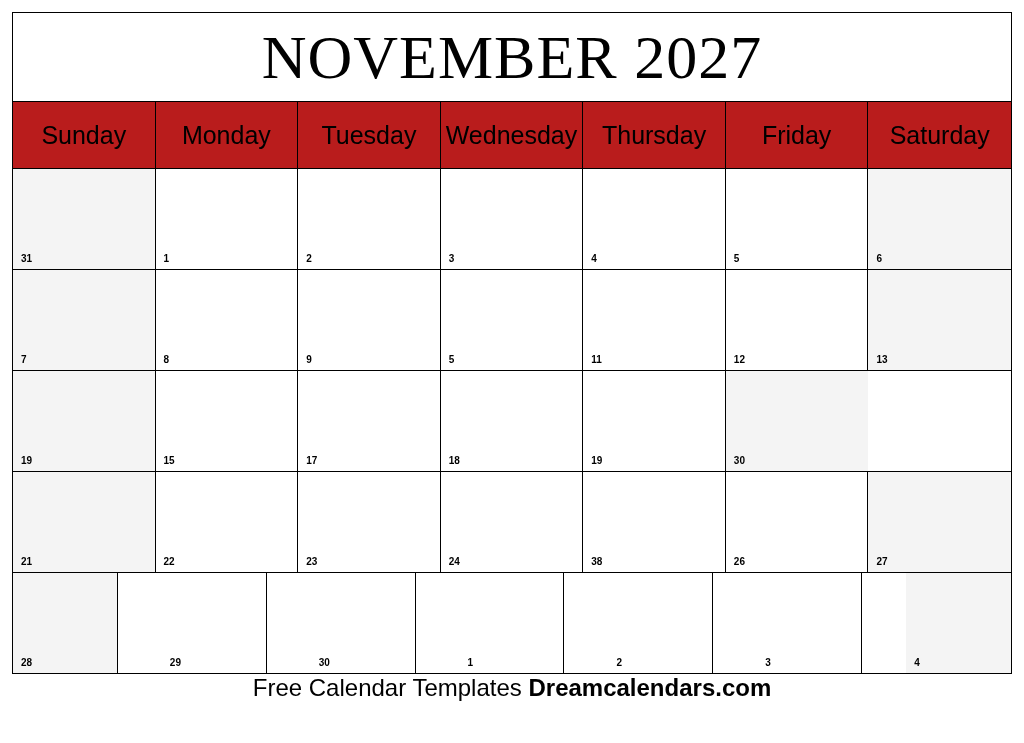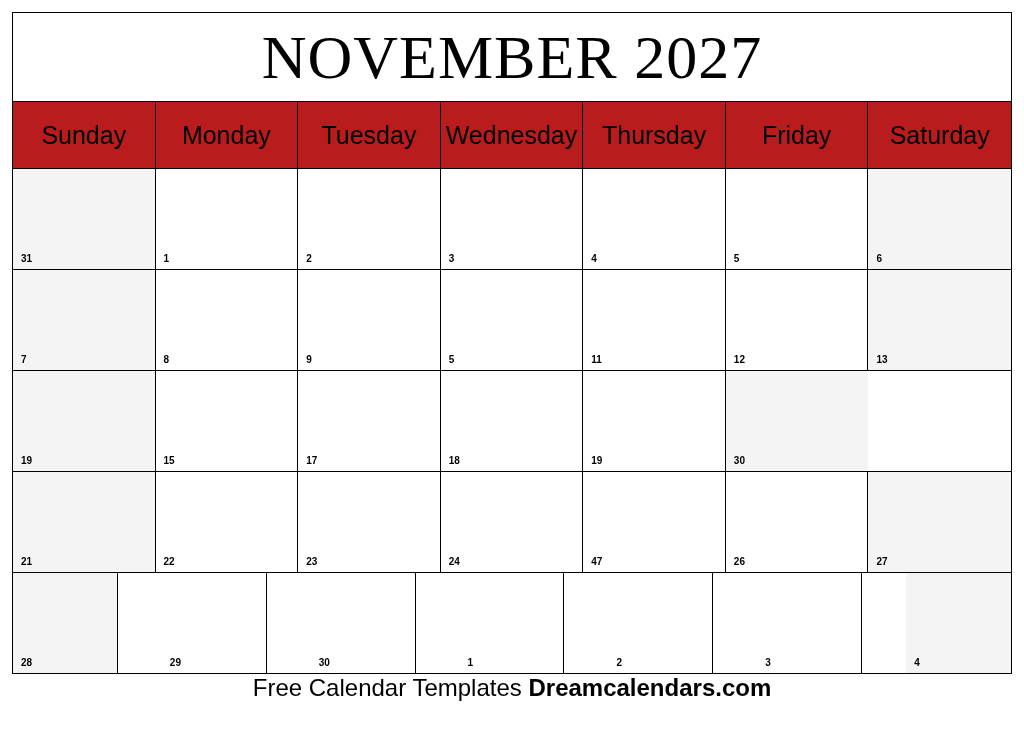--- a/index.html
+++ b/index.html
@@ -199,21 +199,21 @@
           <div class="day">
             <span class="day-num">22</span>
           </div>
           <div class="day">
             <span class="day-num">23</span>
           </div>
           <div class="day">
             <span class="day-num">24</span>
           </div>
           <div class="day">
-            <span class="day-num">47</span>
+            <span class="day-num">38</span>
           </div>
           <div class="day">
             <span class="day-num">26</span>
           </div>
           <div class="day weekend">
             <span class="day-num">27</span>
           </div>
         </div>
         <div class="week">
           <div class="day weekend">

